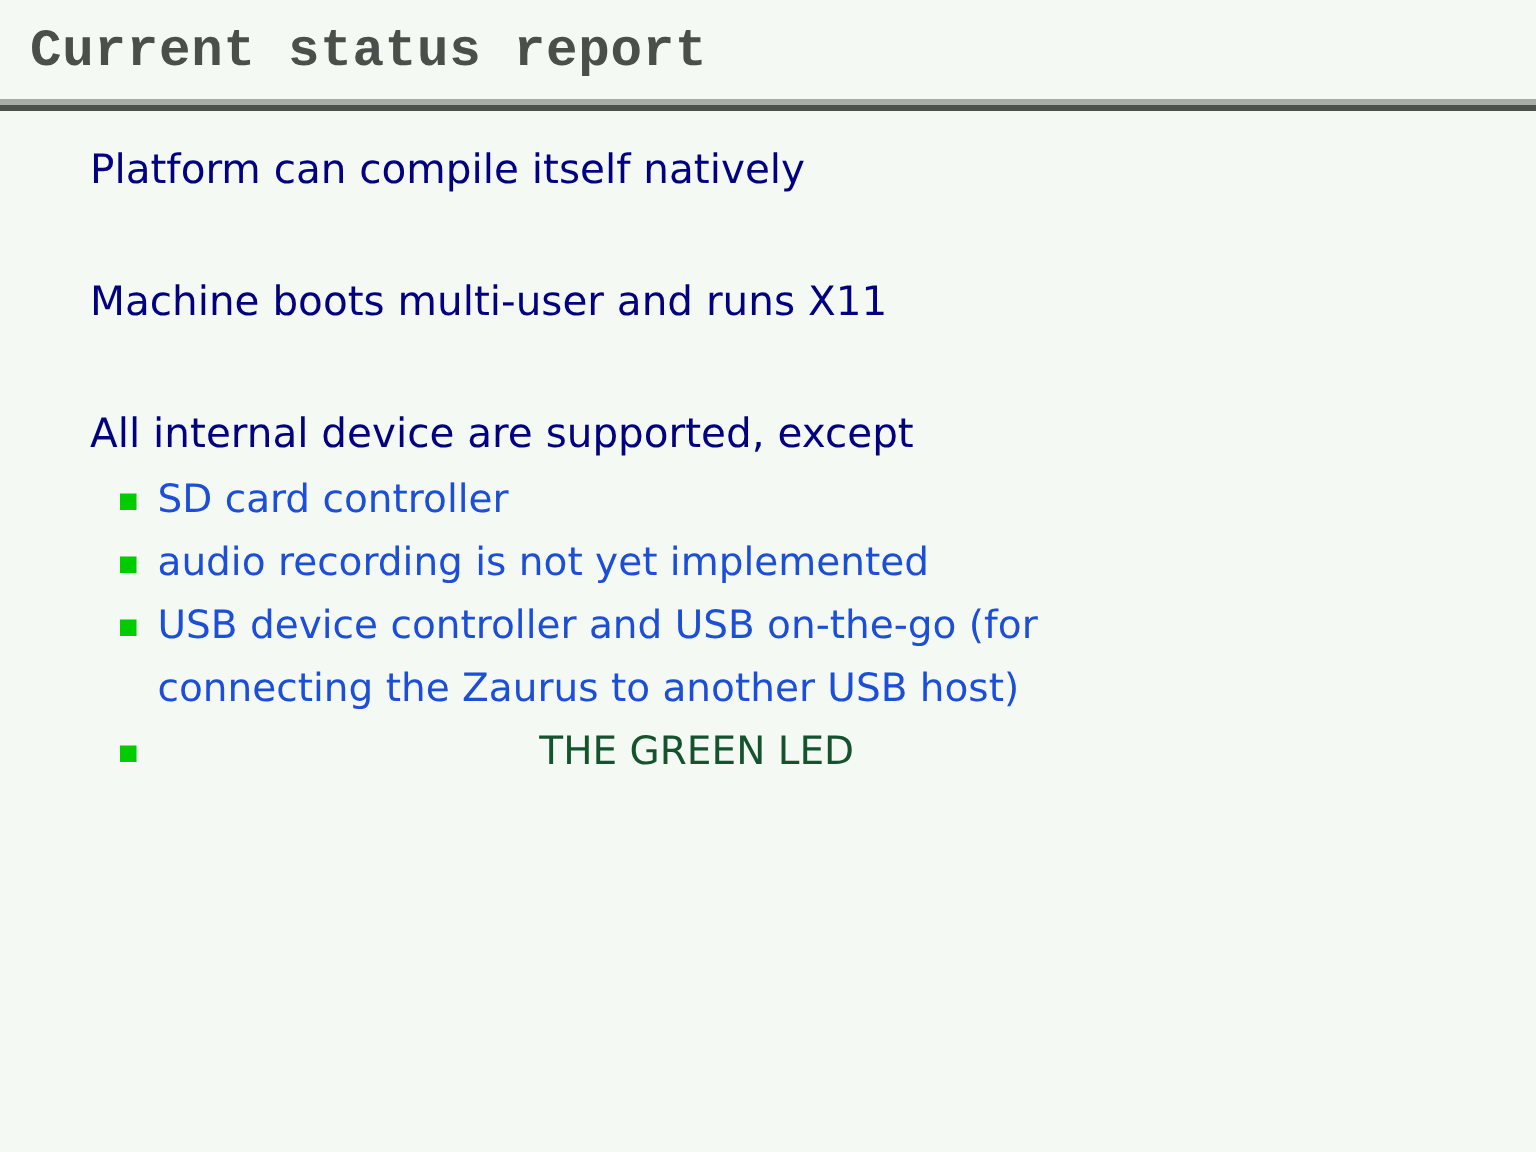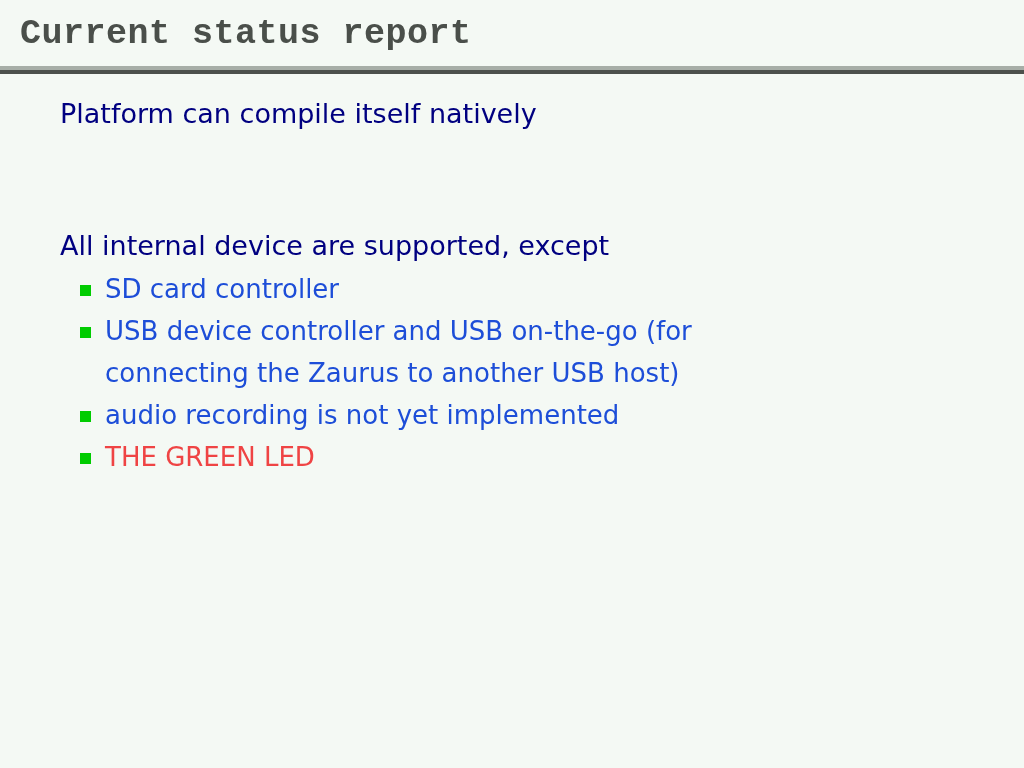--- a/index.html
+++ b/index.html
@@ -100,61 +100,63 @@
   .bullet-marker {
     position: absolute;
     left: 0;
     top: 17px;
     width: 11px;
     height: 11px;
     background: #00cc00;
   }
 
   .bullet-item.green-text {
-    color: #ef4444;
+    color: #14532d;
+    text-align: center;
   }
 </style>
 </head>
 <body>
 
 <div class="slide">
 
   <div class="slide-title">Current status report</div>
 
   <div class="title-rule">
     <div class="rule-light"></div>
     <div class="rule-dark"></div>
   </div>
 
   <div class="body-area">
 
     <div class="level1">Platform can compile itself natively</div>
 
     <div class="spacer"></div>
 
+    <div class="level1">Machine boots multi-user and runs X11</div>
 
     <div class="spacer"></div>
 
     <div class="level1">All internal device are supported, except</div>
 
     <ul class="bullet-list">
 
       <li class="bullet-item">
         <span class="bullet-marker"></span>
         <span>SD card controller</span>
       </li>
 
       <li class="bullet-item">
         <span class="bullet-marker"></span>
-        <span>USB device controller and USB on-the-go (for connecting the Zaurus to another USB host)</span>
+        <span>audio recording is not yet implemented</span>
       </li>
 
       <li class="bullet-item">
         <span class="bullet-marker"></span>
-        <span>audio recording is not yet implemented</span>
+        <span>USB device controller and USB on-the-go (for connecting the Zaurus to another USB host)</span>
       </li>
 
       <li class="bullet-item green-text">
         <span class="bullet-marker"></span>
         <span>THE GREEN LED</span>
       </li>
 
     </ul>
 
   </div>

